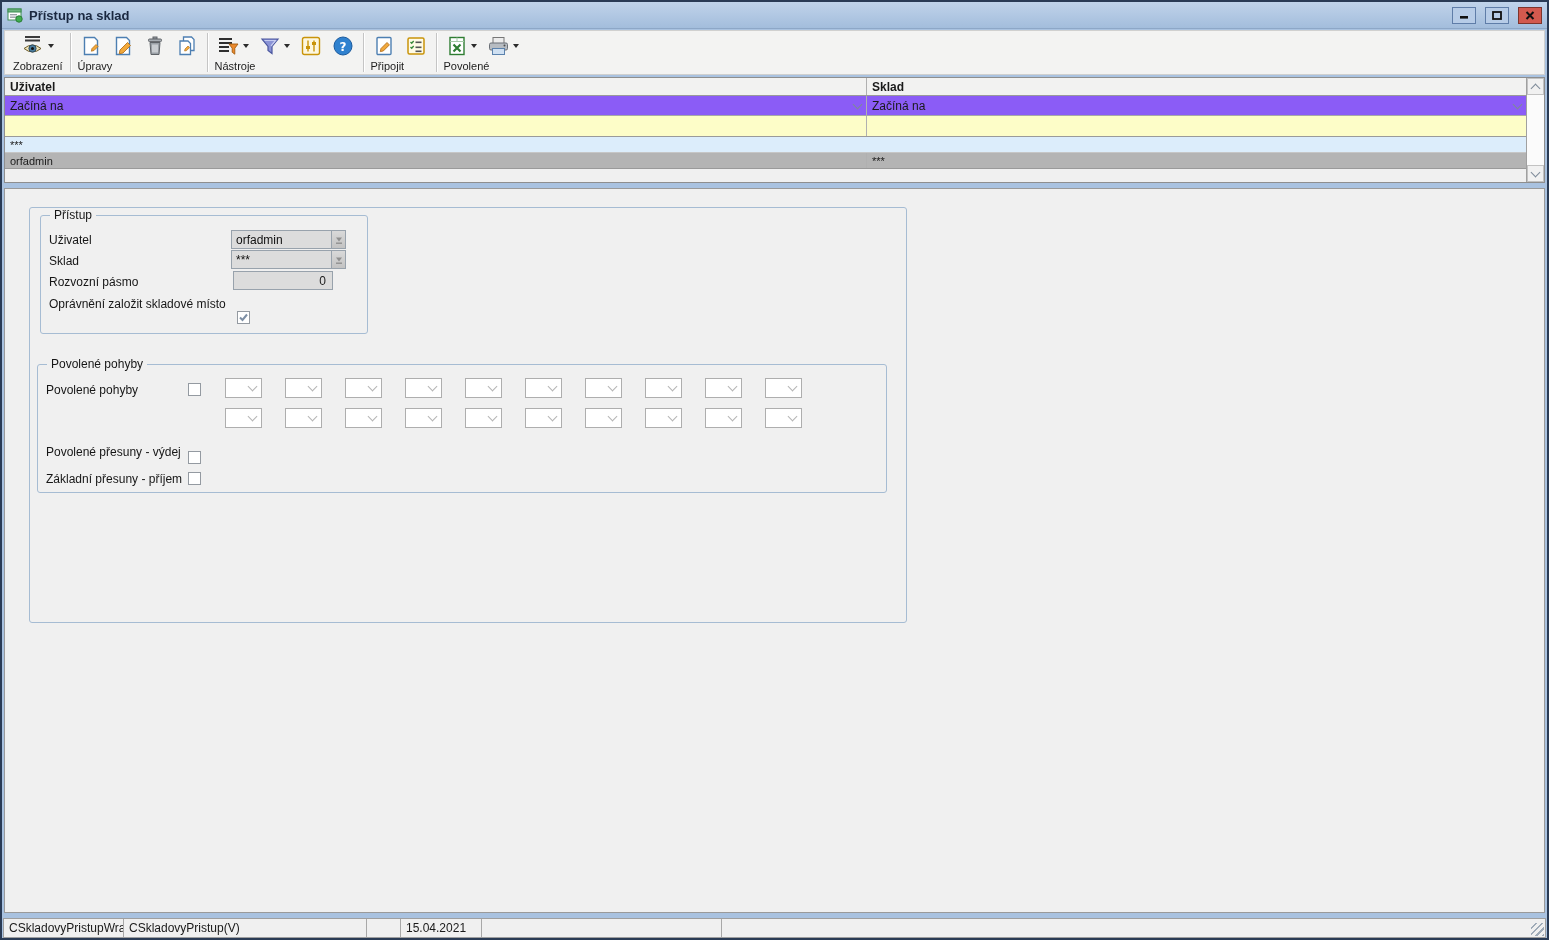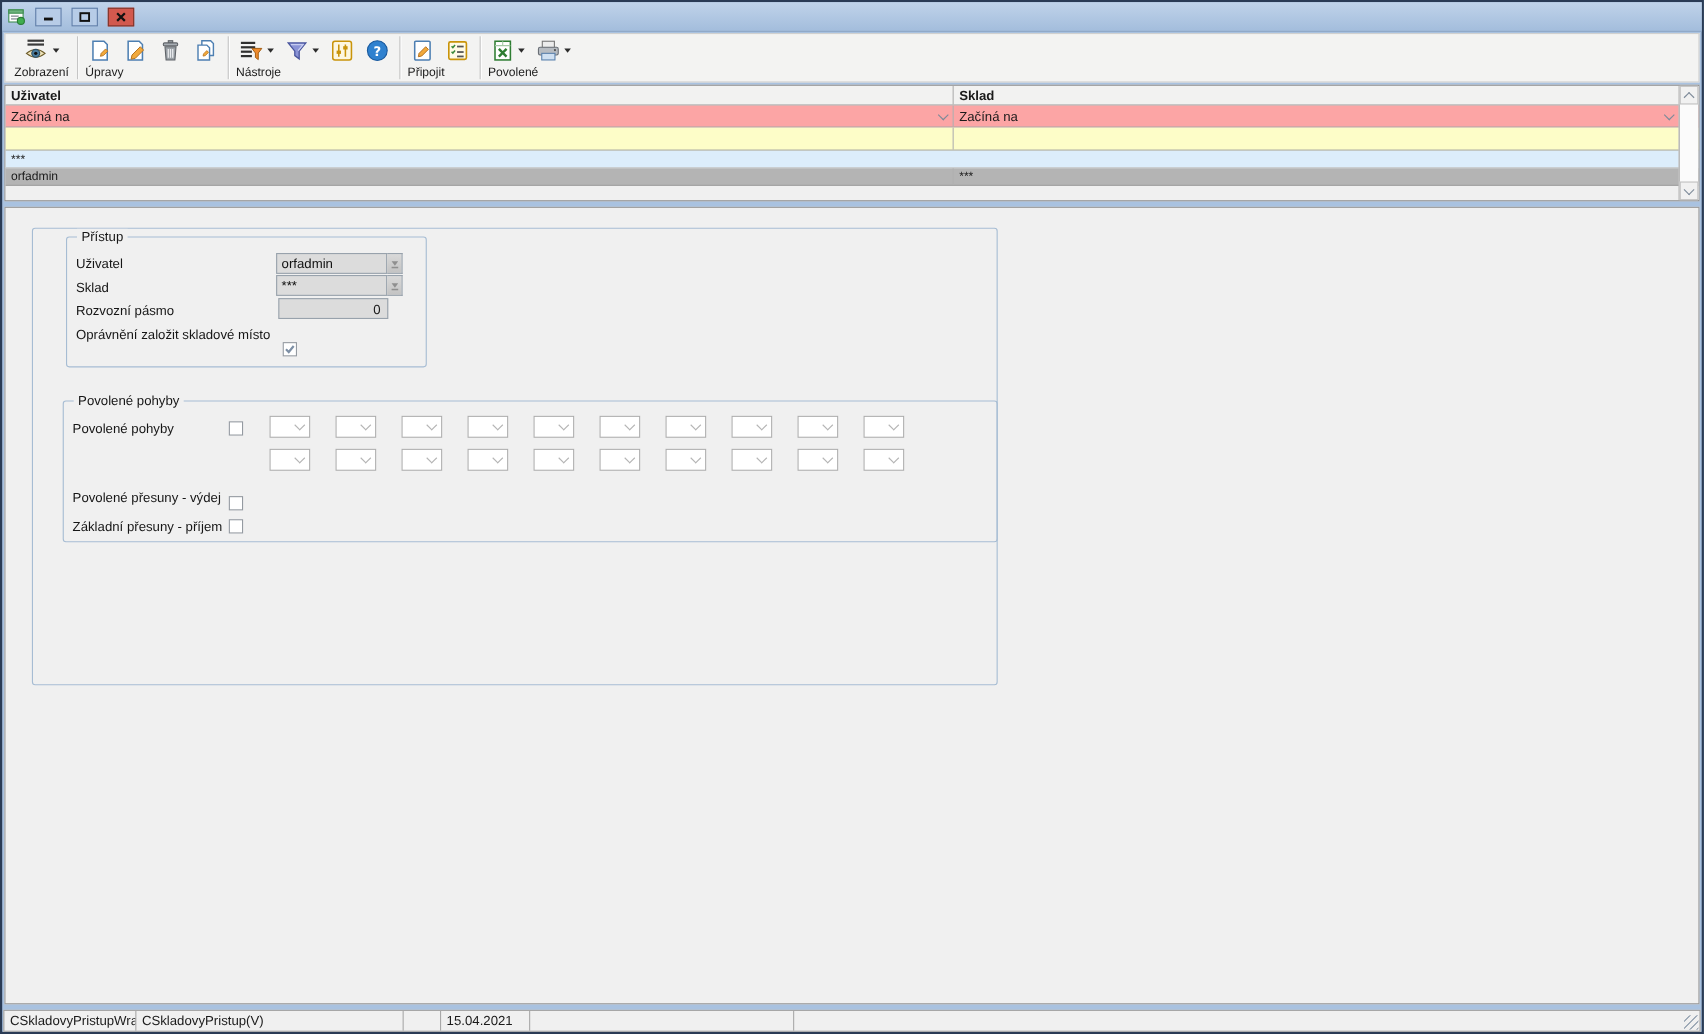--- a/index.html
+++ b/index.html
@@ -18,36 +18,36 @@
   .tb-label{text-align:left;font-size:11px;color:#1c1c1c;padding-top:1px;}
   .tb-sep{width:1px;background:#c5c5c5;margin:1px 1px;box-shadow:1px 0 0 #ffffff;}
   .caret{width:0;height:0;border-left:3.5px solid transparent;border-right:3.5px solid transparent;border-top:4px solid #2b2b2b;margin-left:3px;}
   .ic{display:block;}
   
   .grid{flex:0 0 auto;margin:2px 2px 0;height:106px;box-sizing:border-box;border:1px solid #8e8e8e;background:#f0f0f0;position:relative;display:flex;flex-direction:column;overflow:hidden;}
   .grow{display:flex;flex:0 0 auto;box-sizing:border-box;}
   .gcell1{width:862px;flex:0 0 auto;box-sizing:border-box;border-right:1px solid #b0b0b0;padding:0 5px;display:flex;align-items:center;overflow:hidden;}
   .gcell2{flex:1;box-sizing:border-box;padding:0 5px;margin-right:18px;display:flex;align-items:center;overflow:hidden;}
   .ghead{height:18px;background:#f2f2f1;border-bottom:1px solid #9a9a9a;font-weight:bold;}
-  .gfilter{height:20px;background:#fca5a5;border-bottom:1px solid #a8a8a8;}
+  .gfilter{height:20px;background:#8b5cf6;border-bottom:1px solid #a8a8a8;}
   .gfilter .gcell1,.gfilter .gcell2{justify-content:space-between;}
   .gnew{height:21px;background:#fdfdc8;border-bottom:1px solid #9a9a9a;}
   .gdata{height:16px;font-size:11px;border-bottom:1px solid #c6c6c6;}
   .gfill{flex:1;background:#f0f0f0;}
   .chev{width:6px;height:6px;border-right:1.6px solid #7d8a99;border-bottom:1.6px solid #7d8a99;transform:rotate(45deg);display:inline-block;margin-top:-3px;}
   .chev.up{transform:rotate(-135deg);margin-top:3px;}
   .vscroll{position:absolute;top:0;right:0;bottom:0;width:18px;box-sizing:border-box;border-left:1px solid #a0a0a0;background:#fbfbfb;display:flex;flex-direction:column;justify-content:space-between;}
   .sb-btn{height:17px;box-sizing:border-box;background:#f1f1f1;border:1px solid #c2c2c2;display:flex;align-items:center;justify-content:center;}
   
   .tabpanel{flex:1;margin:5px 2px 0;box-sizing:border-box;border:1px solid #9a9a9a;background:#f0f0f0;display:flex;flex-direction:column;min-height:0;}
   .tabstrip{flex:0 0 auto;height:25px;box-sizing:border-box;padding:3px 0 0 6px;border-bottom:1px solid #a3a3a3;}
   .tab-active{display:inline-block;box-sizing:border-box;height:23px;padding:4px 13px 0;background:#f0f0f0;border:1px solid #8a8a8a;border-bottom:1px solid #f0f0f0;border-radius:2px 2px 0 0;margin-bottom:-1px;font-weight:bold;font-size:12px;position:relative;}
   .tabcontent{flex:1;position:relative;}
   .outer-panel{position:absolute;left:24px;top:18px;width:878px;height:416px;box-sizing:border-box;border:1px solid #a6bcd3;border-radius:3px;}
-  .groupbox{position:absolute;box-sizing:border-box;border:1px solid #a6bcd3;border-radius:3px;margin-left:20px;}
+  .groupbox{position:absolute;box-sizing:border-box;border:1px solid #a6bcd3;border-radius:3px;}
   .gb-label{position:absolute;top:-8px;left:9px;background:#f0f0f0;padding:0 4px;font-size:12px;color:#161616;white-space:nowrap;}
   .flabel{position:absolute;font-size:12px;color:#161616;white-space:nowrap;}
   .combo-dis{position:absolute;display:flex;}
   .combo-field{width:101px;height:19px;box-sizing:border-box;background:#dcdcdc;border:1px solid #98a2ac;display:flex;align-items:center;padding:0 4px;font-size:12px;color:#111;}
   .combo-btn{width:14px;height:19px;box-sizing:border-box;background:linear-gradient(#d9d9d9,#c3c3c3);border:1px solid #98a2ac;border-left:none;display:flex;align-items:center;justify-content:center;}
   .num-field{position:absolute;width:100px;height:19px;box-sizing:border-box;background:#dcdcdc;border:1px solid #98a2ac;display:flex;align-items:center;justify-content:flex-end;padding:0 6px;font-size:12px;}
   .cbx{position:absolute;width:13px;height:13px;box-sizing:border-box;background:#ffffff;border:1px solid #949aa1;display:flex;align-items:center;justify-content:center;}
   .mini-combo{width:37px;height:20px;box-sizing:border-box;background:#ffffff;border:1px solid #aeaeae;display:inline-flex;align-items:center;justify-content:flex-end;padding-right:5px;}
   .mini-combo .chev{border-color:#b5b5b5;}
   .combo-row{position:absolute;display:flex;gap:23px;}
@@ -62,20 +62,21 @@
 <div class="window">
 
   <div class="titlebar">
     <svg class="ic" width="16" height="16" viewBox="0 0 16 16">
       <rect x="1" y="2" width="13" height="11" fill="#ffffff" stroke="#3f8e52"></rect>
       <rect x="1" y="2" width="13" height="3" fill="#6db37e" stroke="#3f8e52"></rect>
       <rect x="3" y="7" width="7" height="1.4" fill="#9aa0a8"></rect>
       <rect x="3" y="9.5" width="7" height="1.4" fill="#9aa0a8"></rect>
       <circle cx="12" cy="12" r="3.2" fill="#3fae4f" stroke="#2b7d38"></circle>
     </svg>
+    <span class="title-text">Přístup na sklad</span>
     <span class="winbtn">
       <svg width="10" height="9" viewBox="0 0 10 9">
           <rect x="1" y="5" width="8" height="2.6" fill="#111"></rect>
         </svg>
     </span>
     <span class="winbtn">
       <svg width="10" height="9" viewBox="0 0 10 9">
           <rect x="1" y="1" width="8" height="7" fill="none" stroke="#111" stroke-width="1.8"></rect>
         </svg>
     </span>

